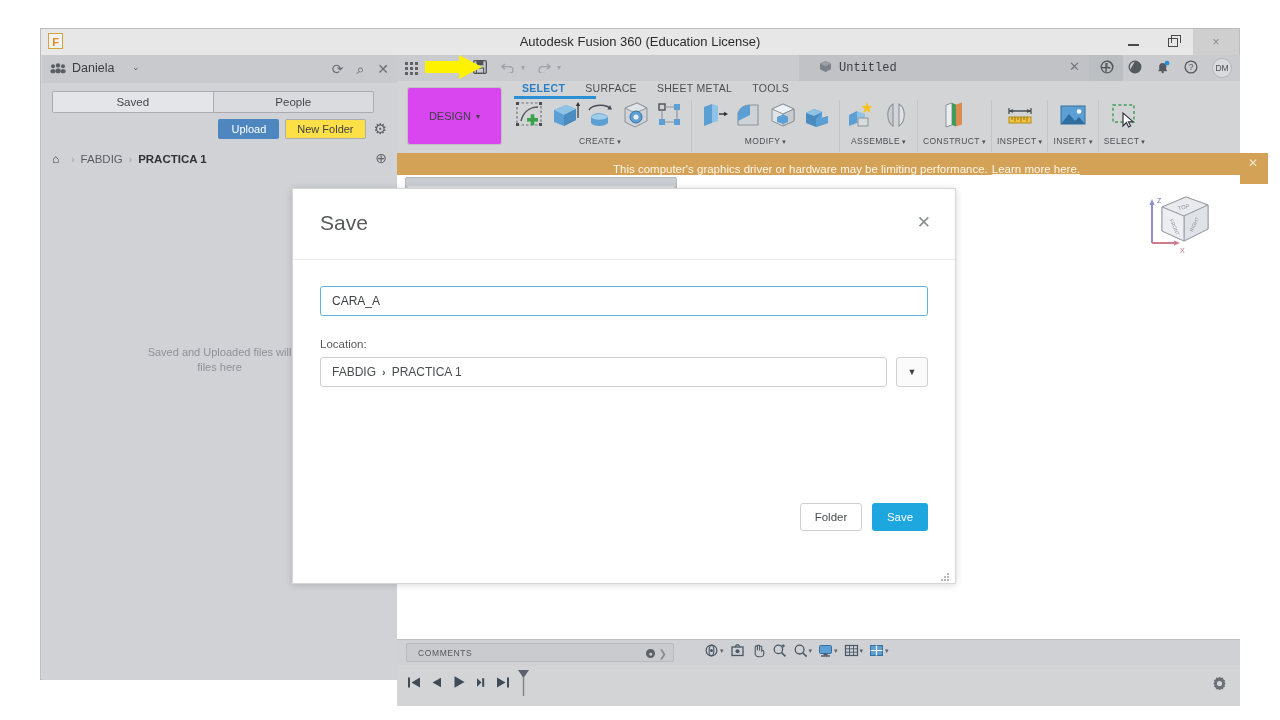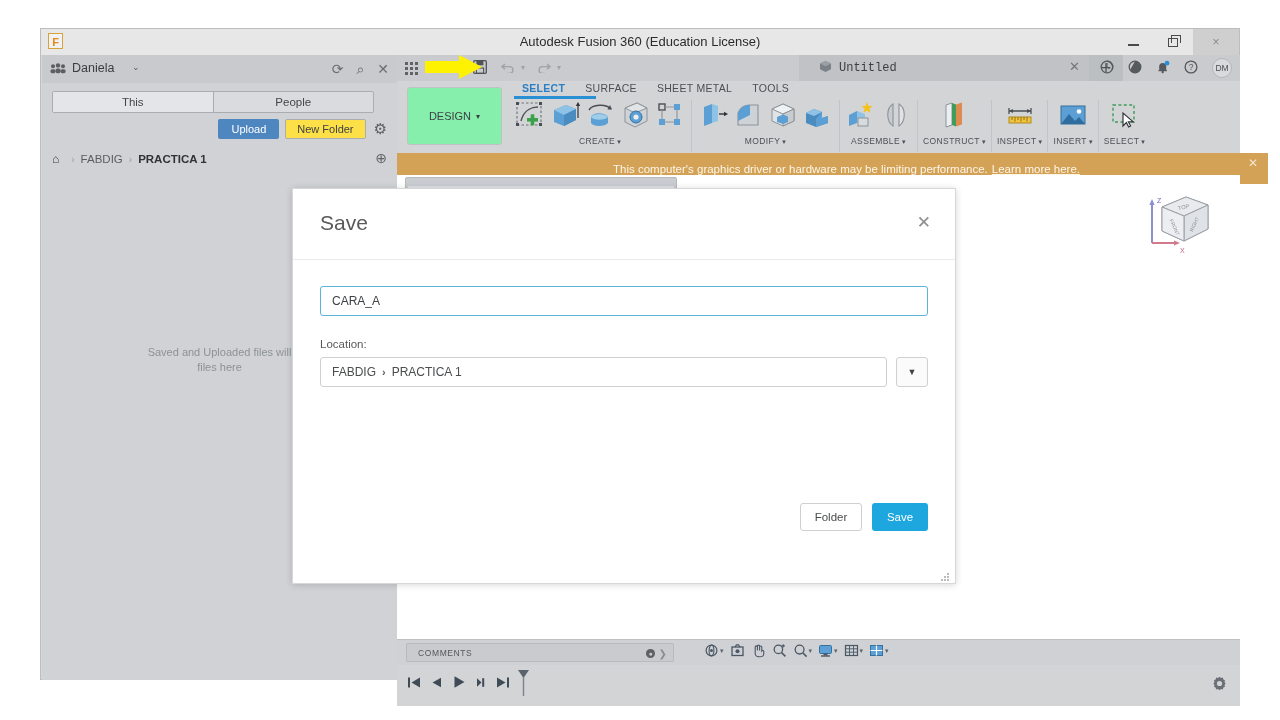--- a/index.html
+++ b/index.html
@@ -94,21 +94,21 @@
   .doc-tab .tclose{position:absolute;right:9px;top:4px;color:#71767b;font-size:13px;}
   .tab-plus{position:absolute;left:692px;top:0;width:34px;height:26px;background:#bcbfc2;
     display:flex;align-items:center;justify-content:center;color:#4c5155;font-size:18px;}
   .qab-right{position:absolute;right:8px;top:0;height:26px;display:flex;align-items:center;gap:14px;}
   .qab-right .ic{color:#56595d;font-size:14px;}
   .avatar{width:20px;height:20px;border-radius:50%;background:#d9dadc;border:1px solid #b4b6b9;
     color:#4a4e52;font-size:8.5px;display:flex;align-items:center;justify-content:center;box-sizing:border-box;}
 
   
   .ribbon{position:absolute;left:0;top:26px;width:100%;height:72px;background:#d3d4d6;}
-  .design-box{position:absolute;left:10px;top:6px;width:95px;height:58px;background:#86efac;
+  .design-box{position:absolute;left:10px;top:6px;width:95px;height:58px;background:#d946ef;
     border:1px solid #c0c1c4;border-radius:3px;display:flex;align-items:center;justify-content:center;
     font-size:11px;color:#3c4044;box-sizing:border-box;}
   .design-box .c{margin-left:5px;font-size:8px;}
 
   .rib-tabs{position:absolute;left:115px;top:1px;display:flex;}
   .rib-tab{font-size:10.5px;color:#4b4f53;padding:0 10px;letter-spacing:.3px;position:relative;}
   .rib-tab.active{color:#2a7fc4;font-weight:bold;}
   .rib-underline{position:absolute;left:117px;top:15px;width:82px;height:2.5px;background:#2a8fd4;}
 
   .rib-groups{position:absolute;left:112px;top:19px;display:flex;height:52px;}
@@ -226,21 +226,21 @@
         <div class="dp-user">Daniela</div>
         <div class="dp-caret">⌄</div>
         <div class="dp-icons">
           <span>⟳</span>
           <span>⌕</span>
           <span>✕</span>
         </div>
       </div>
 
       <div class="seg-wrap">
-        <div class="seg active">This</div>
+        <div class="seg active">Saved</div>
         <div class="seg">People</div>
       </div>
 
       <div class="dp-actions">
         <div class="btn-upload">Upload</div>
         <div class="btn-newfolder">New Folder</div>
         <div class="dp-gear">⚙</div>
       </div>
 
       <div class="crumbs">

